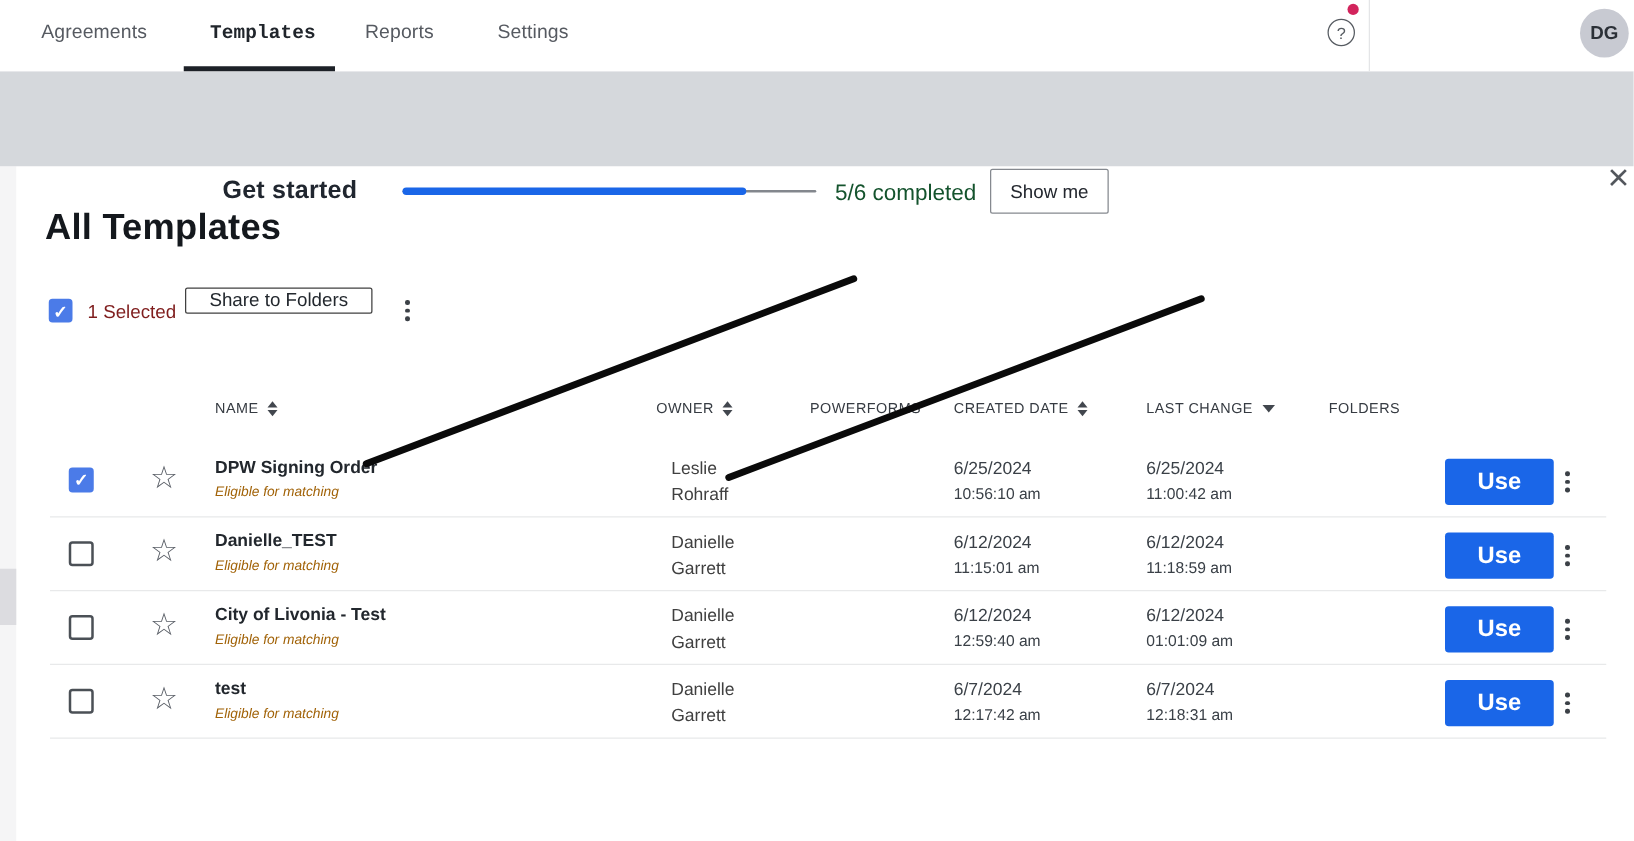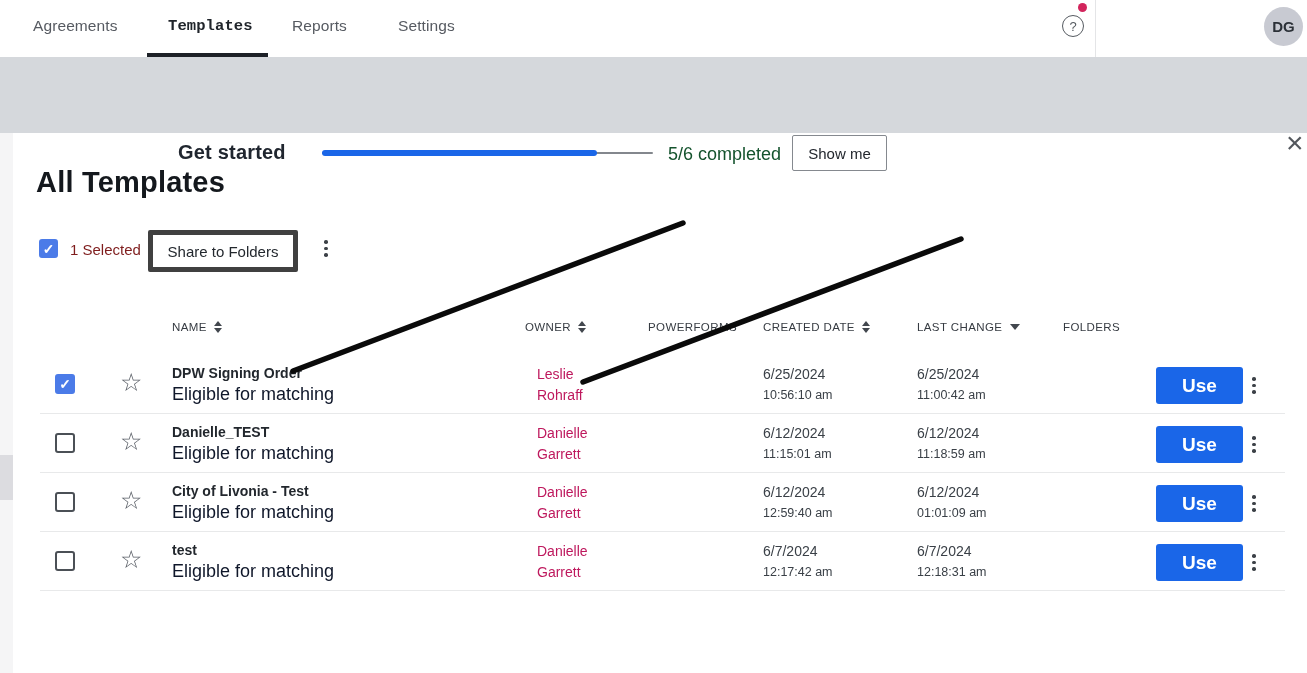--- a/index.html
+++ b/index.html
@@ -58,22 +58,22 @@
     width: 20px; height: 20px; border-radius: 3px; background: #ffffff;
     border: 2px solid #4b5056; cursor: pointer; position: relative;
     display: flex; align-items: center; justify-content: center;
   }
   .checkbox .check-glyph { display: none; color: #fff; font-size: 14px; font-weight: bold; line-height: 1; }
   .checkbox.checked { background: var(--checkbox-blue, #4b7be8); border-color: var(--checkbox-blue, #4b7be8); }
   .checkbox.checked .check-glyph { display: block; }
   .toolbar-checkbox { position: absolute; left: 39px; top: 239px; width: 19px; height: 19px; }
   .selected-label { position: absolute; left: 70px; top: 241px; font-size: 15px; color: #7f1d1d; }
   .share-btn {
-    position: absolute; left: 148px; top: 230px; width: 150px; height: 42px;
-    background: #ffffff; border: 5px solid #404040; border-radius: 2px;
+    position: absolute; left: 148px; top: 230px; width: 150px; height: 21px;
+    background: #ffffff; border: 1px solid #404040; border-radius: 2px;
     font-family: inherit; font-size: 15px; color: #23282e; cursor: pointer;
   }
   .kebab { display: inline-flex; flex-direction: column; gap: 3px; align-items: center; cursor: pointer; padding: 4px; }
   .kebab i { width: 3.5px; height: 3.5px; border-radius: 50%; background: #3c4147; }
   .toolbar-kebab { position: absolute; left: 320px; top: 236px; }
 
   
   .thead { position: absolute; left: 40px; top: 317px; width: 1245px; height: 26px; font-size: 11.5px; color: #363b42; letter-spacing: .4px; }
   .th { position: absolute; top: 4px; display: inline-flex; align-items: center; white-space: nowrap; }
   .th-0 { left: 132px; cursor: pointer; }
@@ -86,22 +86,22 @@
   .tri-up { width: 0; height: 0; border-left: 4px solid transparent; border-right: 4px solid transparent; border-bottom: 5px solid #42474e; }
   .tri-down { width: 0; height: 0; border-left: 4px solid transparent; border-right: 4px solid transparent; border-top: 5px solid #42474e; }
   .tri-down-lg { width: 0; height: 0; border-left: 5px solid transparent; border-right: 5px solid transparent; border-top: 6px solid #42474e; margin-left: 8px; }
 
   .rows { position: absolute; left: 40px; top: 355px; width: 1245px; }
   .row { position: relative; width: 1245px; height: 59px; border-bottom: 1px solid #e8e9ea; }
   .row-checkbox { position: absolute; left: 15px; top: 19px; }
   .star { position: absolute; left: 80px; top: 12px; font-size: 25px; color: #595e66; cursor: pointer; line-height: 1.2; }
   .cell-name { position: absolute; left: 132px; top: 9px; }
   .tpl-name { font-size: 14px; font-weight: bold; color: #22272d; line-height: 19px; }
-  .tpl-sub { font-size: 18px; color: #0f172a; line-height: 19px; margin-top: 2px; }
-  .cell-owner { position: absolute; left: 497px; top: 9px; font-size: 14px; color: #be185d; line-height: 21px; }
+  .tpl-sub { font-size: 11px; color: #a16207; line-height: 19px; margin-top: 2px; font-style: italic; }
+  .cell-owner { position: absolute; left: 497px; top: 9px; font-size: 14px; color: #404040; line-height: 21px; }
   .cell-created { position: absolute; left: 723px; top: 9px; }
   .cell-changed { position: absolute; left: 877px; top: 9px; }
   .date-line { font-size: 14px; color: #3a4047; line-height: 20px; }
   .time-line { font-size: 12.5px; color: #3a4047; line-height: 20px; margin-top: 1px; }
   .use-btn {
     position: absolute; left: 1116px; top: 12px; width: 87px; height: 37px;
     background: var(--accent-blue, #1a66e8); color: #ffffff; border: none; border-radius: 3px;
     font-family: inherit; font-size: 19px; font-weight: bold; cursor: pointer;
   }
   .row-kebab { position: absolute; left: 1208px; top: 18px; }

